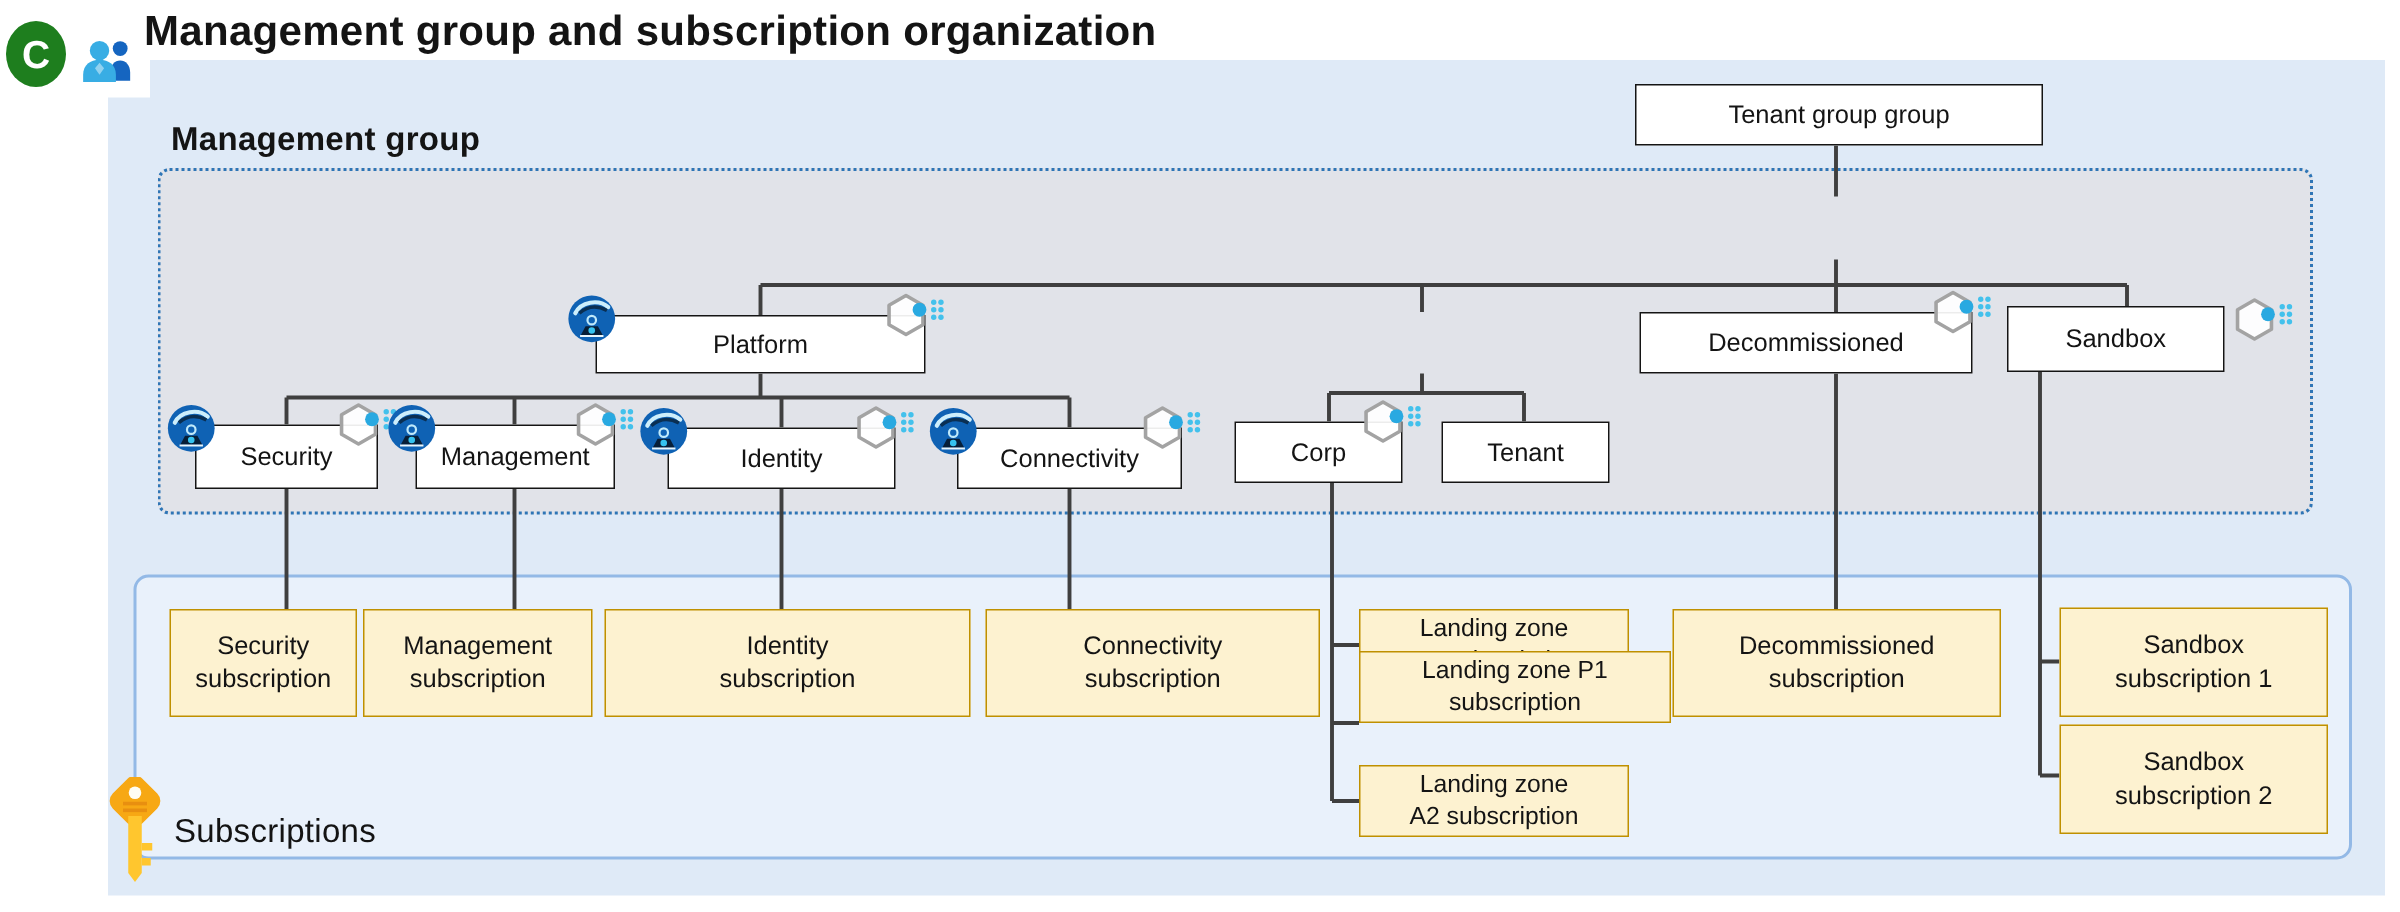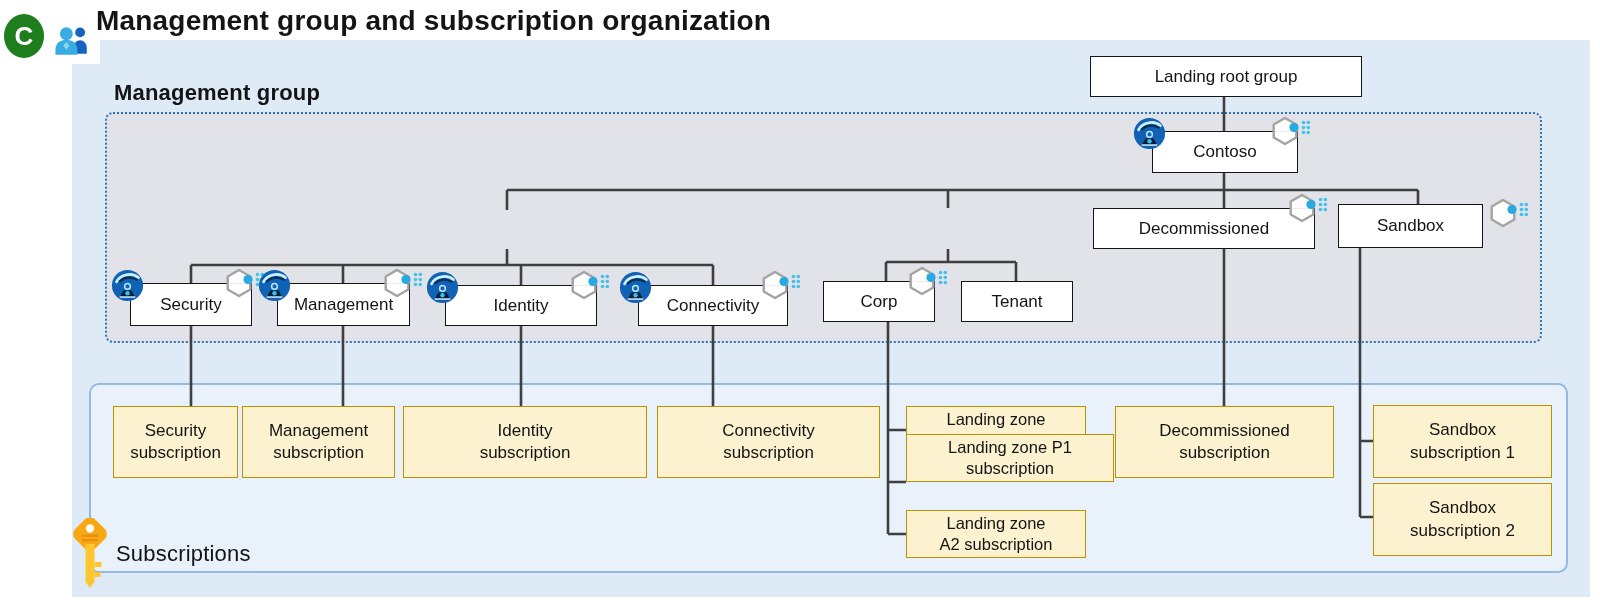--- a/index.html
+++ b/index.html
@@ -112,33 +112,33 @@
       <circle cx="13" cy="11" r="6.8" fill="#38ADE4"></circle>
       <path d="M1.5 33 v-5.2 c0 -6.8 5 -10.5 11.5 -10.5 s11.5 3.7 11.5 10.5 V33 z" fill="#38ADE4"></path>
       <path d="M13 19.5 l-3.2 3.8 3.2 4.6 3.2 -4.6 z" fill="#FFFFFF" opacity="0.45"></path>
     </svg>
   </div>
   <div class="title">Management group and subscription organization</div>
 
   <div class="h-mg">Management group</div>
 
   <div class="node" style="left:1090px;top:56px;width:272px;height:41px">
-    <span>Landing root group</span>
-  </div>
-
-  <div class="node" style="left:1152px;top:131px;width:146px;height:42px">
-    <svg class="mg-ic" viewBox="0 0 36 36">
-        <use href="#mgic"></use>
-      </svg>
-    <svg class="hex-ic" viewBox="0 0 42 38">
-        <use href="#hexic"></use>
-      </svg>
-    <span>Contoso</span>
-  </div>
-
+    <span>Tenant group group</span>
+  </div>
+
+
+  <div class="node" style="left:397px;top:210px;width:220px;height:39px">
+    <svg class="mg-ic" viewBox="0 0 36 36">
+        <use href="#mgic"></use>
+      </svg>
+    <svg class="hex-ic" viewBox="0 0 42 38">
+        <use href="#hexic"></use>
+      </svg>
+    <span>Platform</span>
+  </div>
 
 
   <div class="node" style="left:1093px;top:208px;width:222px;height:41px">
     <svg class="hex-ic" viewBox="0 0 42 38">
         <use href="#hexic"></use>
       </svg>
     <span>Decommissioned</span>
   </div>
 
   <div class="node" style="left:1338px;top:204px;width:145px;height:44px">

